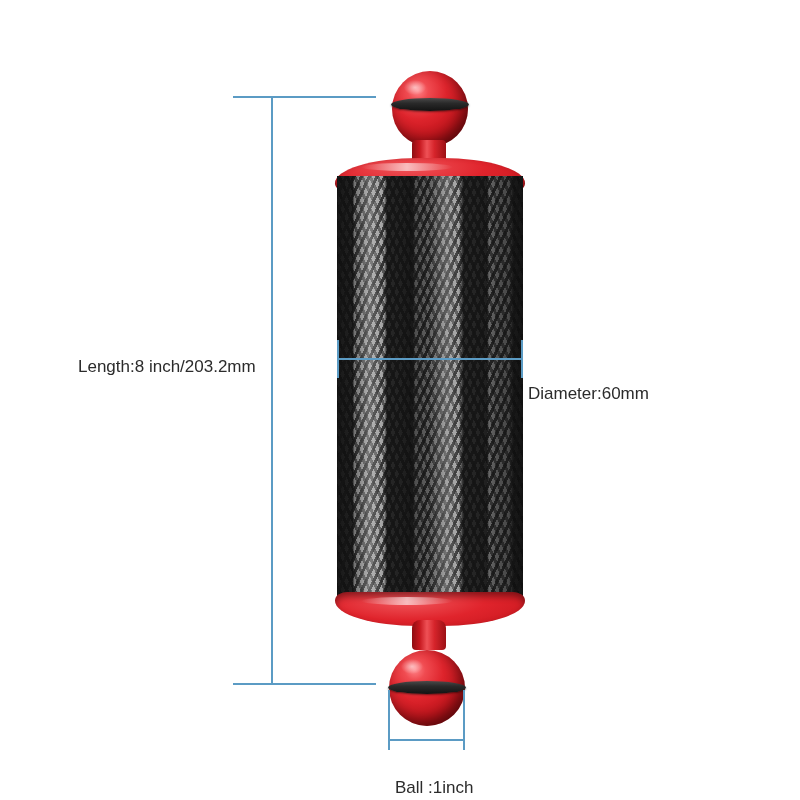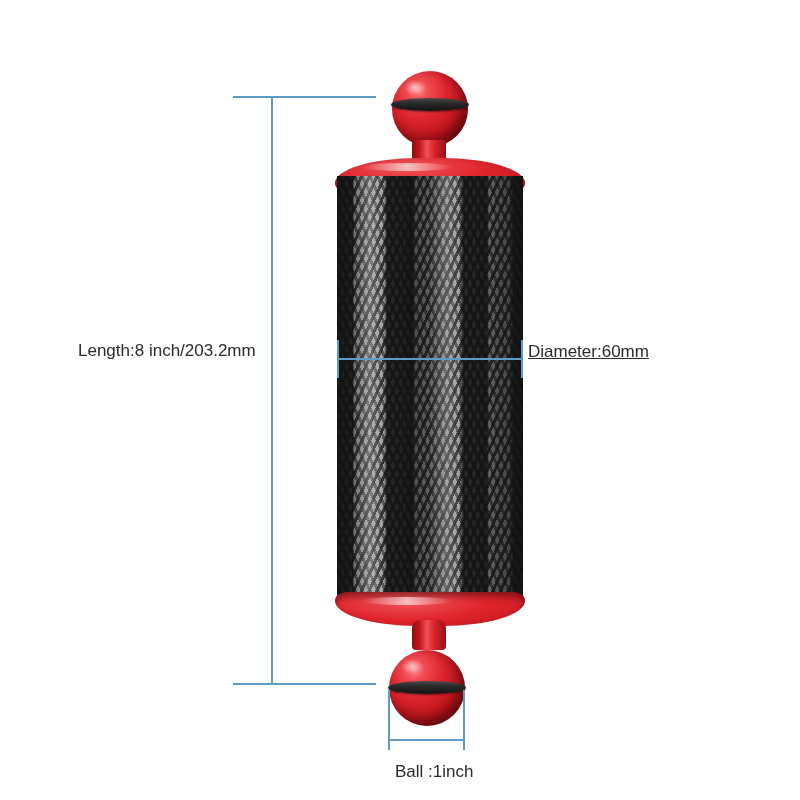--- a/index.html
+++ b/index.html
@@ -29,20 +29,21 @@
   .dim-v { width: 2px; }
 
   
   .dim-label {
     position: absolute;
     color: #2b2b2b;
     font-size: 17px;
     line-height: 20px;
     white-space: nowrap;
     font-family: "Liberation Sans", sans-serif;
+    margin-top: 16px;
   }
 
   
   #product {
     position: absolute;
     left: 0;
     top: 0;
     width: 800px;
     height: 800px;
   }
@@ -227,20 +228,20 @@
   </div>
 
   <div class="dim-line dim-h" style="left:233px; top:96px; width:143px;"></div>
   <div class="dim-line dim-v" style="left:271px; top:96px; height:588px;"></div>
   <div class="dim-line dim-h" style="left:233px; top:683px; width:143px;"></div>
   <div class="dim-label" style="left:78px; top:341px;">Length:8 inch/203.2mm</div>
 
   <div class="dim-line dim-v" style="left:337px; top:340px; height:38px;"></div>
   <div class="dim-line dim-h" style="left:337px; top:358px; width:186px;"></div>
   <div class="dim-line dim-v" style="left:521px; top:340px; height:38px;"></div>
-  <div class="dim-label" style="left:528px; top:342px;text-decoration:underline;">Diameter:60mm</div>
+  <div class="dim-label" style="left:528px; top:368px;">Diameter:60mm</div>
 
   <div class="dim-line dim-v" style="left:388px; top:690px; height:60px;"></div>
   <div class="dim-line dim-v" style="left:463px; top:690px; height:60px;"></div>
   <div class="dim-line dim-h" style="left:388px; top:739px; width:77px;"></div>
   <div class="dim-label" style="left:395px; top:762px;">Ball :1inch</div>
 
 </div>
 
 </body></html>

